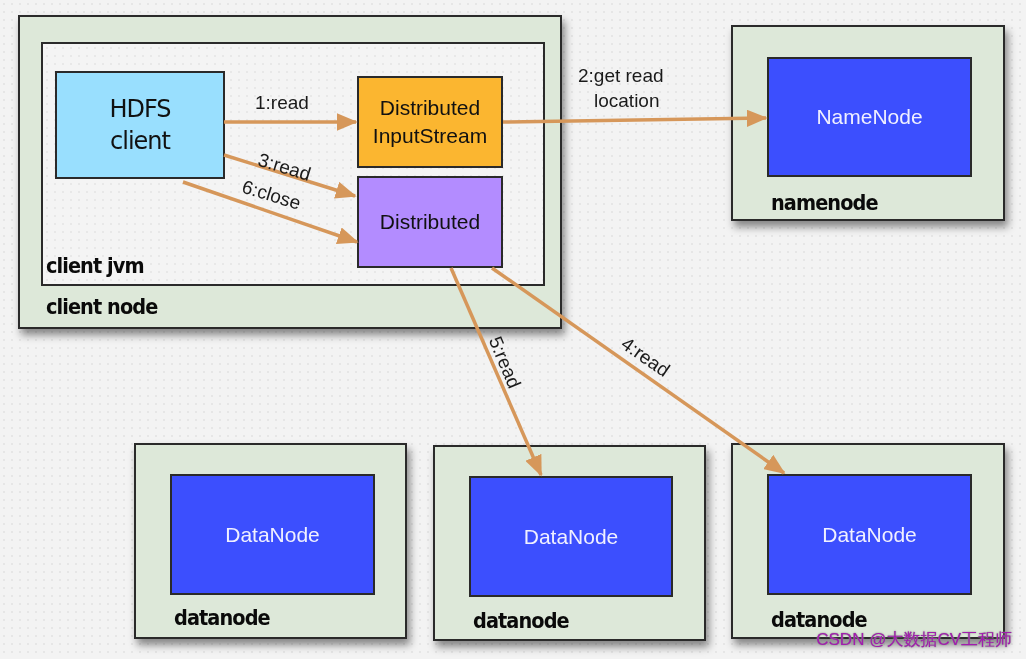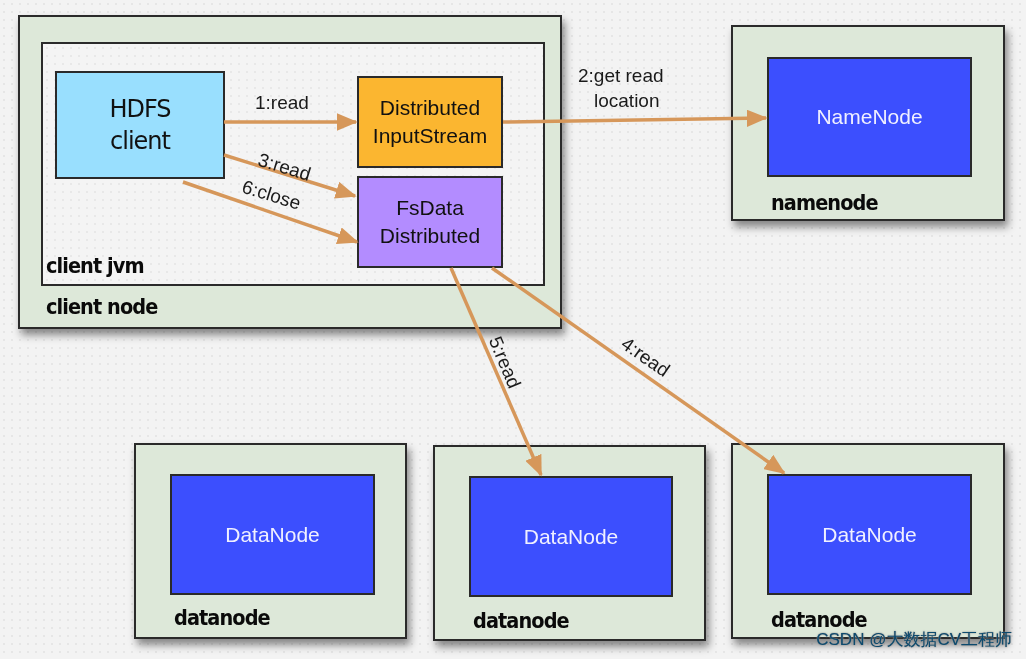--- a/index.html
+++ b/index.html
@@ -28,21 +28,21 @@
           font-family:"DejaVu Sans", sans-serif; letter-spacing:-1px; }
   .dfs { background:#fbb630; color:#111; font-size:21px; line-height:28px; }
   .fsd { background:#b38cff; color:#111; font-size:21px; line-height:28px; }
   .lbl {
     position:absolute; font-family:"DejaVu Sans", sans-serif; font-weight:bold;
     font-size:21px; color:#0a0a0a; letter-spacing:-1px; white-space:nowrap;
     transform: scaleX(0.92); transform-origin:left center;
   }
   .edge-lbl { position:absolute; font-size:19px; color:#1a1a1a; white-space:nowrap; line-height:24px; }
   svg#arrows { position:absolute; left:0; top:0; pointer-events:none; }
-  .watermark { position:absolute; right:14px; bottom:8px; font-size:17px; color:#0c4a6e;
+  .watermark { position:absolute; right:14px; bottom:8px; font-size:17px; color:#a21caf;
     text-shadow: 0 0 1px #888, 0 0 2px #999; }
 </style>
 </head>
 <body>
 
 <div class="node" style="left:18px;top:15px;width:544px;height:314px;">
   <div class="lbl" style="left:26px;top:278px;">client node</div>
 </div>
 <div class="jvm" style="left:41px;top:42px;width:504px;height:244px;">
   <div class="lbl" style="left:3px;top:210px;">client jvm</div>
@@ -54,21 +54,20 @@
   </div>
 </div>
 <div class="box dfs" style="left:357px;top:76px;width:146px;height:92px;">
   <div>
     <div>Distributed</div>
     <div>InputStream</div>
   </div>
 </div>
 <div class="box fsd" style="left:357px;top:176px;width:146px;height:92px;">
   <div>
-    <div>FsData</div>
     <div>Distributed</div>
   </div>
 </div>
 
 <div class="node" style="left:731px;top:25px;width:274px;height:196px;">
   <div class="lbl" style="left:38px;top:164px;">namenode</div>
 </div>
 <div class="box blue" style="left:767px;top:57px;width:205px;height:120px;">
   <span>NameNode</span>
 </div>

